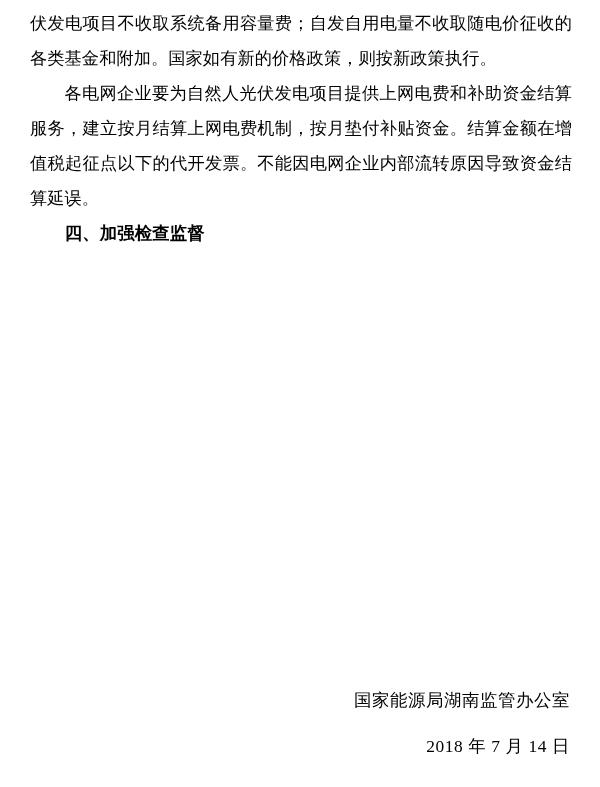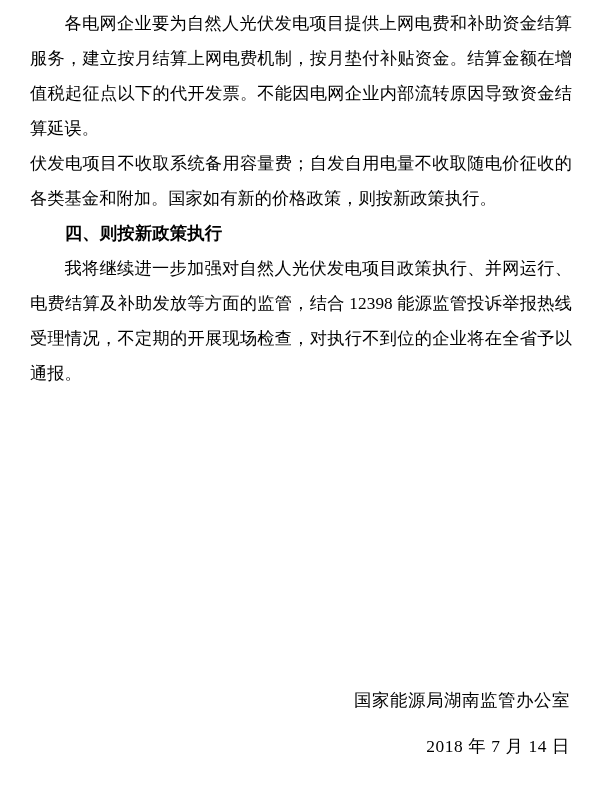--- a/index.html
+++ b/index.html
@@ -59,28 +59,27 @@
     margin: 0;
     letter-spacing: 0.6px;
   }
 </style>
 </head>
 <body>
 
 <div class="page">
   <div class="doc-body">
 
+    <p class="para cont">伏发电项目不收取系统备用容量费；自发自用电量不收取随电价征收的各类基金和附加。国家如有新的价格政策，则按新政策执行。</p>
+
     <p class="para">各电网企业要为自然人光伏发电项目提供上网电费和补助资金结算服务，建立按月结算上网电费机制，按月垫付补贴资金。结算金额在增值税起征点以下的代开发票。不能因电网企业内部流转原因导致资金结算延误。</p>
 
-    <p class="para cont">伏发电项目不收取系统备用容量费；自发自用电量不收取随电价征收的各类基金和附加。国家如有新的价格政策，则按新政策执行。</p>
-
-    <p class="heading">四、则按新政策执行</p>
+    <p class="heading">四、加强检查监督</p>
 
 
-    <p class="para">我将继续进一步加强对自然人光伏发电项目政策执行、并网运行、电费结算及补助发放等方面的监管，结合 12398 能源监管投诉举报热线受理情况，不定期的开展现场检查，对执行不到位的企业将在全省予以通报。</p>
 
   </div>
 
   <div class="signature-block">
     <p class="sig-org">国家能源局湖南监管办公室</p>
     <p class="sig-date">2018 年 7 月 14 日</p>
   </div>
 </div>
 
 </body></html>

